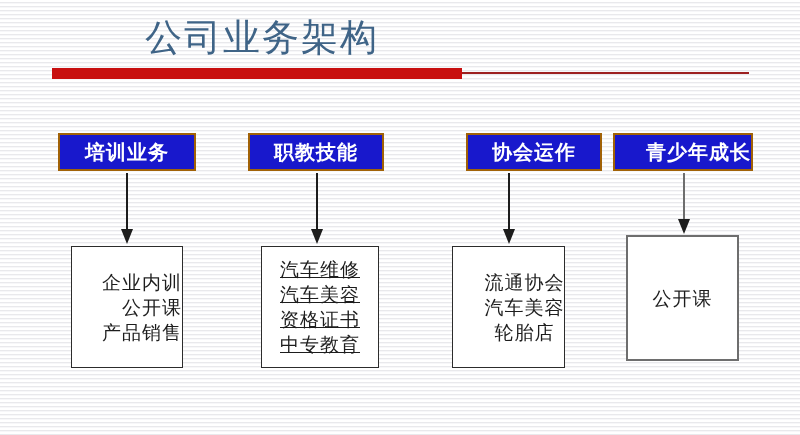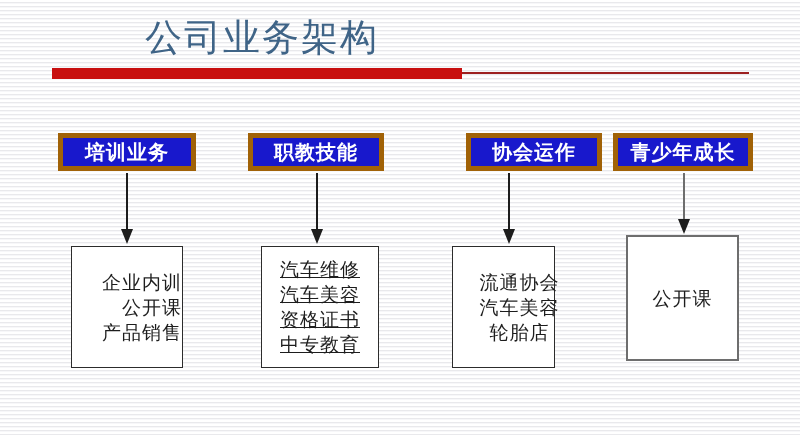--- a/index.html
+++ b/index.html
@@ -36,21 +36,21 @@
     width:287px;height:2px;
     background:#9d2020;
   }
 
   
   .column{position:absolute;top:0;left:0;}
 
   .head-box{
     position:absolute;
     background:#1818cc;
-    border:5px solid #a16207;
+    border:2px solid #a16207;
     box-sizing:border-box;
     color:#ffffff;
     font-family:"Liberation Serif", serif;
     font-weight:bold;
     font-size:20px;
     display:flex;align-items:center;justify-content:center;
     letter-spacing:1px;
     white-space:nowrap;
   }
 
@@ -77,23 +77,23 @@
   #col-0 .head-box{left:58px;top:133px;width:138px;height:38px;}
   #col-0 .arrow   {left:120px;top:173px;}
   #col-0 .leaf-box{left:71px;top:246px;width:112px;height:122px;align-items:flex-end;}
 
   #col-1 .head-box{left:248px;top:133px;width:136px;height:38px;}
   #col-1 .arrow   {left:310px;top:173px;}
   #col-1 .leaf-box{left:261px;top:246px;width:118px;height:122px;text-decoration:underline;}
 
   #col-2 .head-box{left:440px;top:133px;width:136px;height:38px;margin-left:26px;}
   #col-2 .arrow   {left:502px;top:173px;}
-  #col-2 .leaf-box{left:452px;top:246px;width:103px;height:122px;padding-left:32px;}
+  #col-2 .leaf-box{left:452px;top:246px;width:113px;height:122px;padding-left:32px;}
 
-  #col-3 .head-box{left:613px;top:133px;width:140px;height:38px;}
+  #col-3 .head-box{left:613px;top:133px;width:140px;height:38px;justify-content:flex-end;}
   #col-3 .arrow   {left:677px;top:173px;}
   #col-3 .leaf-box{left:626px;top:235px;width:113px;height:126px;}
 </style>
 </head>
 <body>
 
 <div id="slide-title">公司业务架构</div>
 
 <div id="rule-thick"></div>
 <div id="rule-thin"></div>

